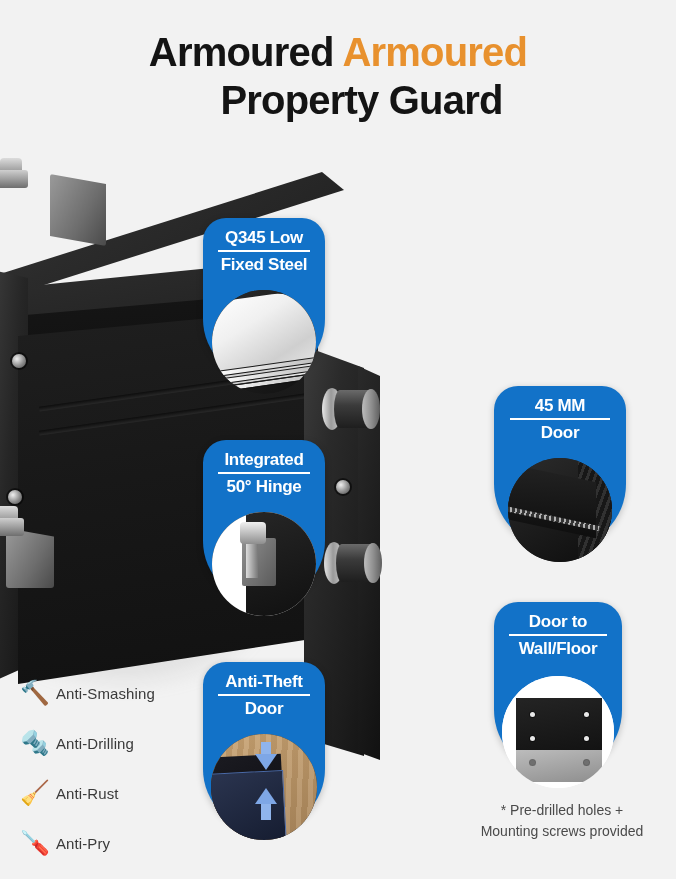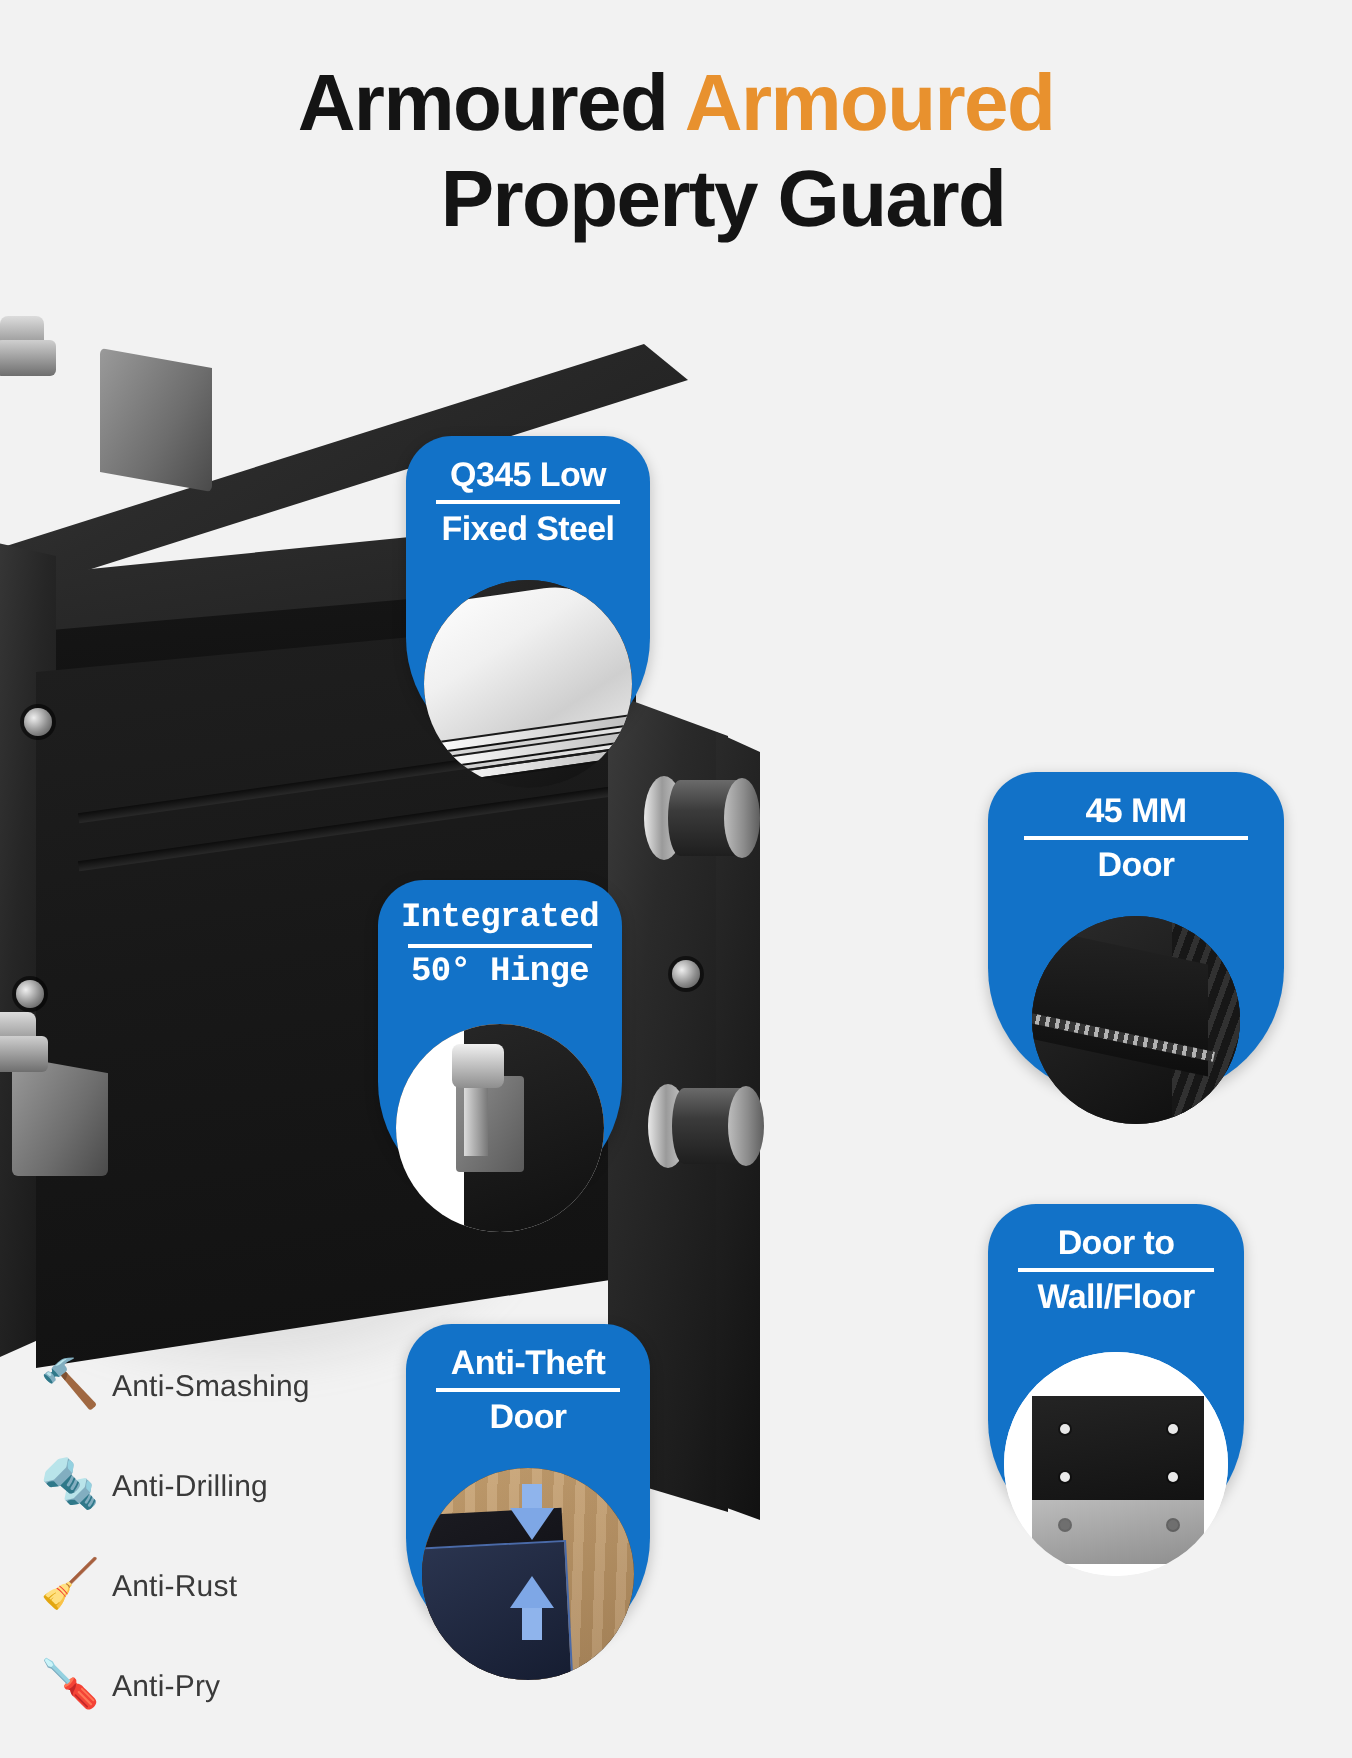--- a/index.html
+++ b/index.html
@@ -301,39 +301,39 @@
           <div class="sheet"></div>
           <div class="edge" style="left:2px;top:74px;width:104px;"></div>
           <div class="edge" style="left:4px;top:82px;width:100px;"></div>
           <div class="edge" style="left:6px;top:90px;width:96px;"></div>
         </div>
       </div>
     </div>
   </div>
 
 
-  <div class="badge" style="left:189px;top:440px;width:122px;height:162px;font-family:Liberation Mono, monospace;">
+  <div class="badge" style="left:203px;top:440px;width:122px;height:162px;">
     <div class="badge-inner">
       <div class="badge-head">
         <span class="bl1">Integrated</span>
         <span class="badge-rule"></span>
         <span class="bl2">50° Hinge</span>
       </div>
       <div class="badge-photo" style="top:72px;width:104px;height:104px;">
         <div class="ph-hinge">
           <div class="hdark"></div>
           <div class="hplate"></div>
           <div class="hpin"></div>
           <div class="hbolt"></div>
         </div>
       </div>
     </div>
   </div>
 
-  <div class="badge" style="left:494px;top:386px;width:148px;height:162px;">
+  <div class="badge" style="left:494px;top:386px;width:132px;height:162px;">
     <div class="badge-inner">
       <div class="badge-head">
         <span class="bl1">45 MM</span>
         <span class="badge-rule"></span>
         <span class="bl2">Door</span>
       </div>
       <div class="badge-photo" style="top:72px;width:104px;height:104px;">
         <div class="ph-door">
           <div class="rough"></div>
           <div class="slab"></div>
@@ -398,14 +398,18 @@
     <div class="feat">
       <span class="ficon">🧹</span>
       <span class="flabel">Anti-Rust</span>
     </div>
     <div class="feat">
       <span class="ficon">🪛</span>
       <span class="flabel">Anti-Pry</span>
     </div>
   </div>
 
+  <div id="footnote">
+    <div>* Pre-drilled holes +</div>
+    <div>Mounting screws provided</div>
+  </div>
 
 </div>
 
 </body></html>

